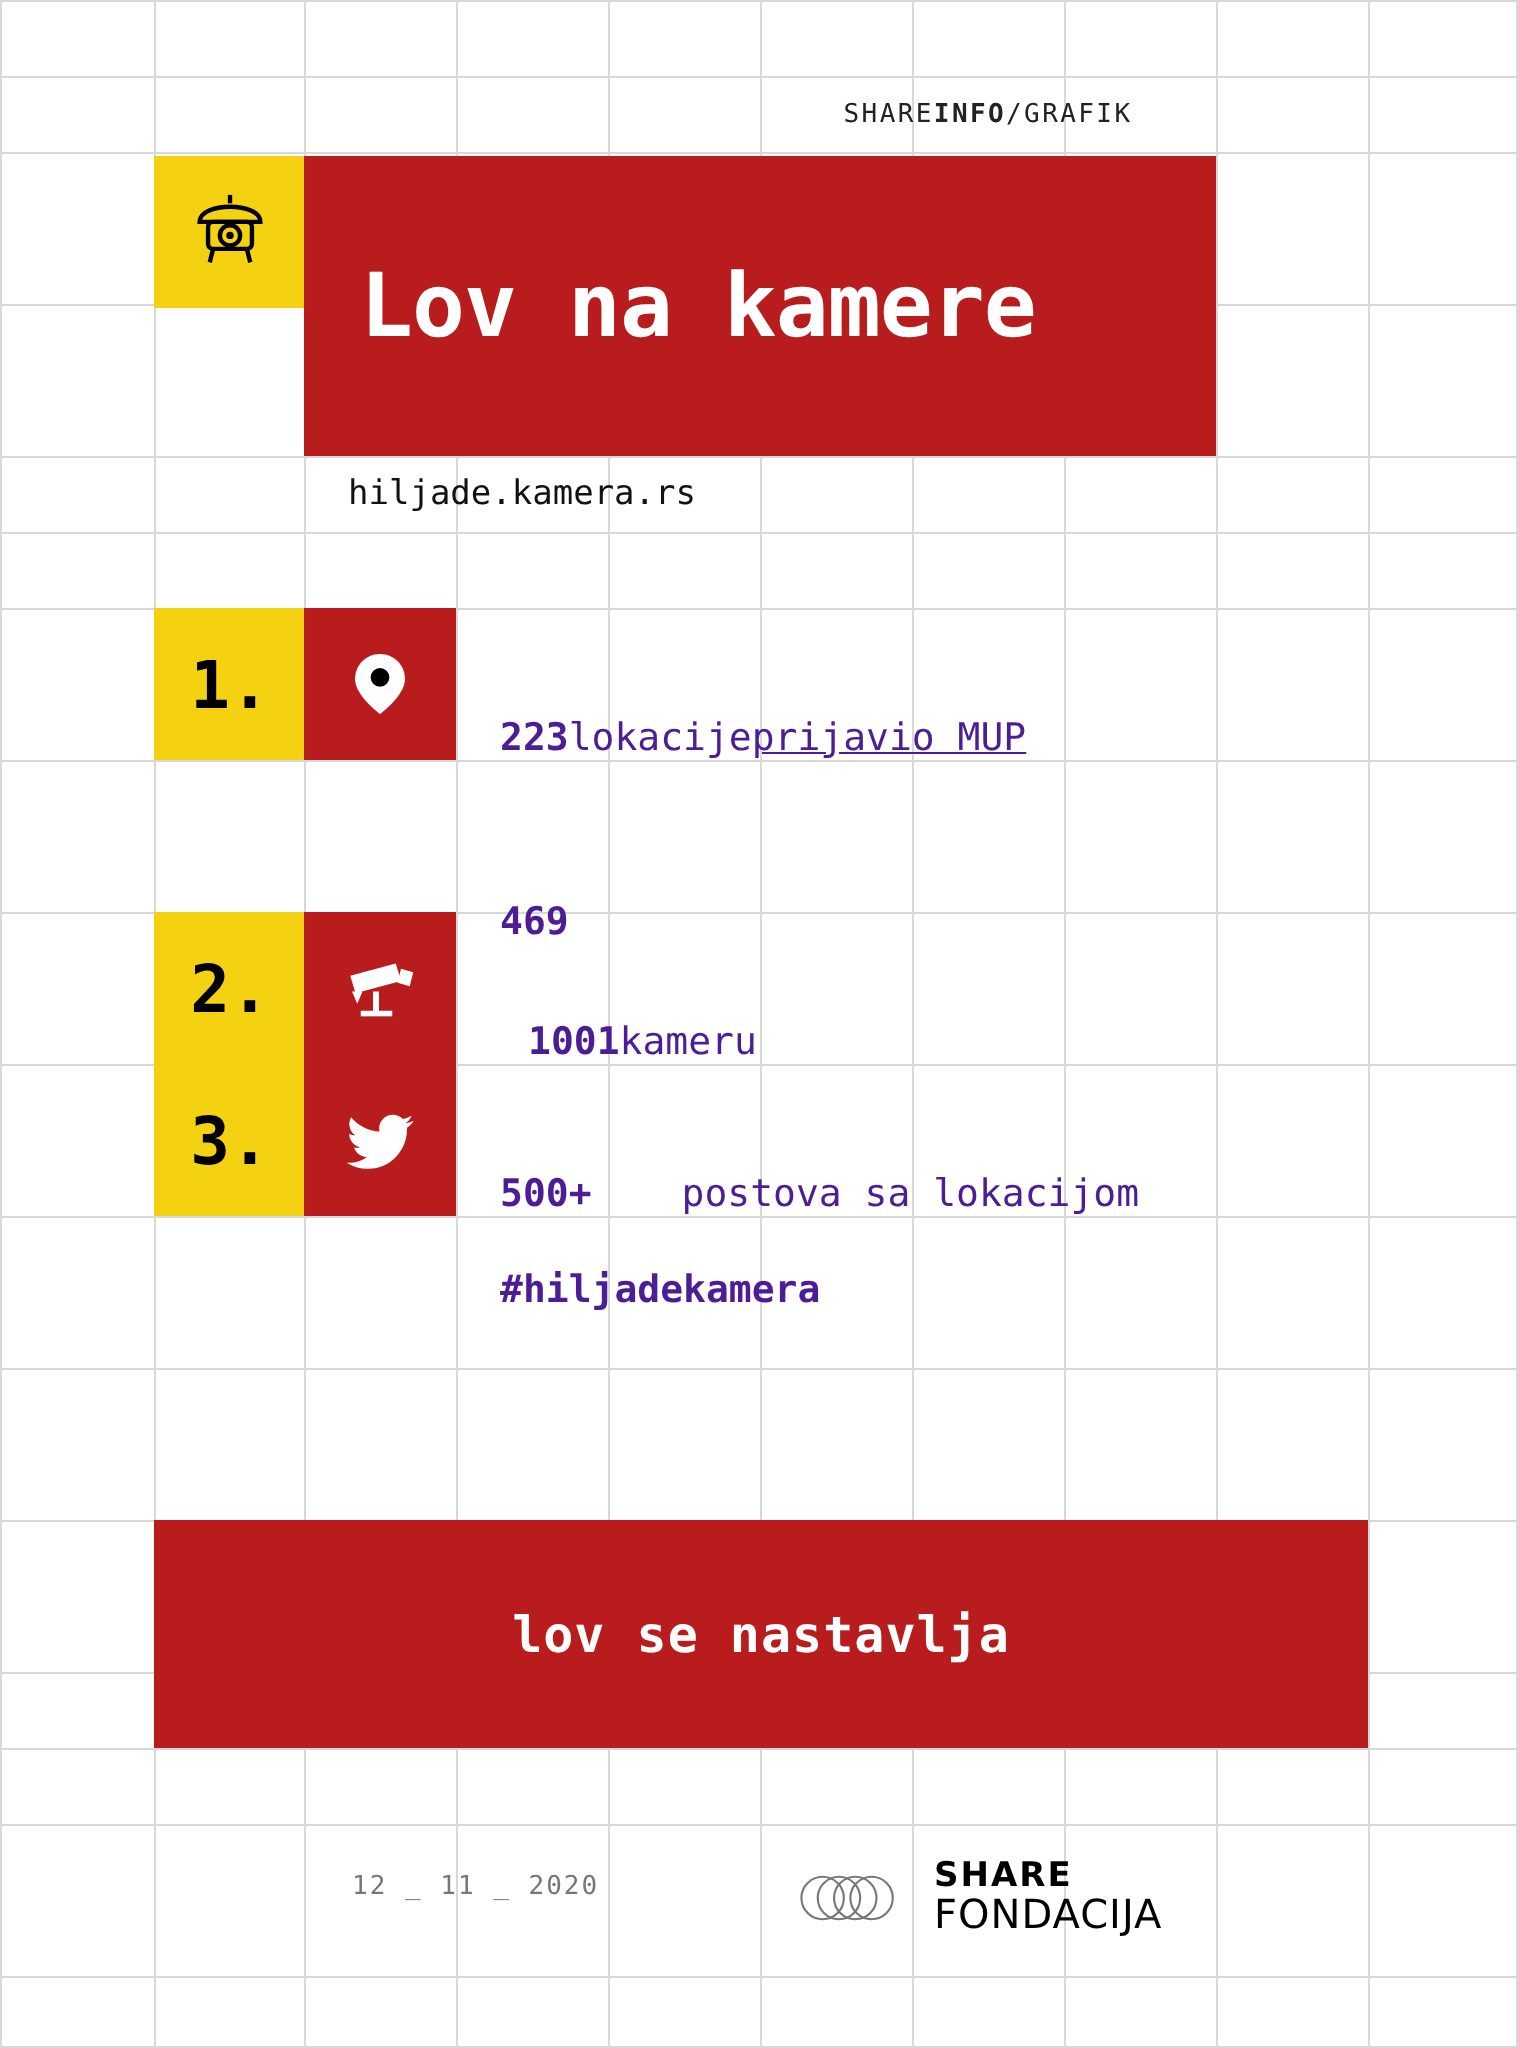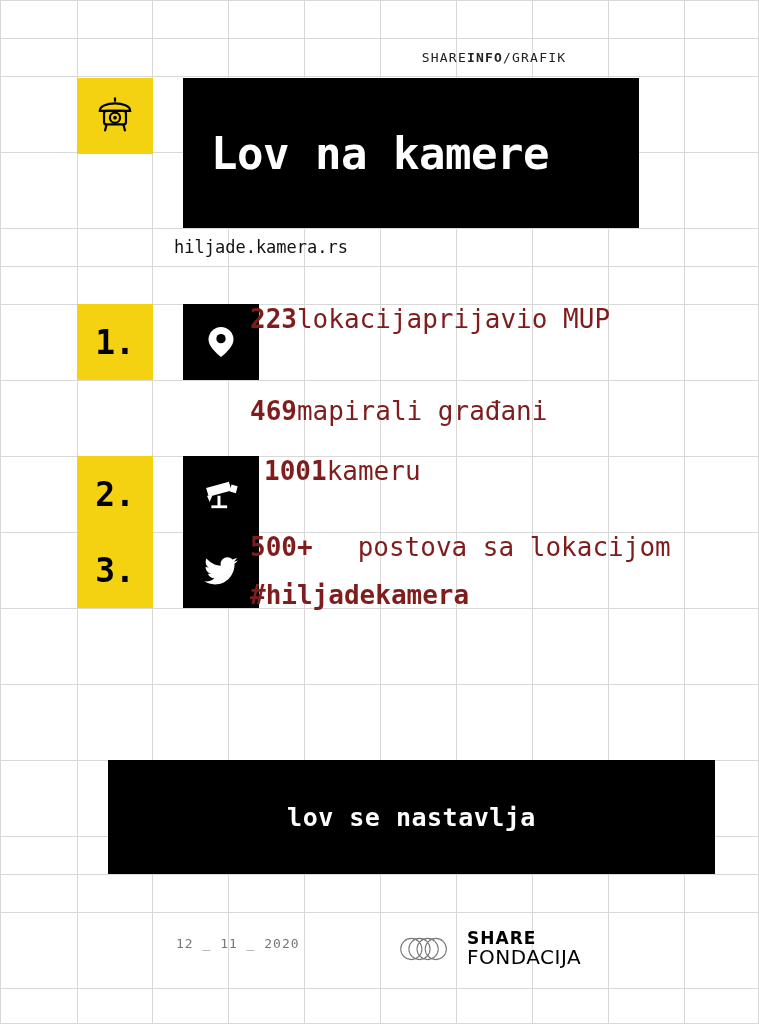--- a/index.html
+++ b/index.html
@@ -25,21 +25,21 @@
   #grid .vline, #grid .hline {
     position: absolute;
     background: #d8d8d8;
   }
   #grid .vline { width: 1px; top: 0; height: 1024px; }
   #grid .hline { height: 1px; left: 0; width: 759px; }
 
   
   .blk { position: absolute; box-sizing: border-box; }
 
-  .black { background: #000000; color: #ffffff; margin-left: 31px; }
+  .black { background: #b91c1c; color: #ffffff; }
   .yellow { background: #f5d211; color: #000000; }
 
   
   #share-info {
     left: 380px; top: 38px; width: 228px; height: 38px;
     display: flex; align-items: center; justify-content: center;
     font-size: 13px; letter-spacing: 1.2px; color: #222;
     font-family: "DejaVu Sans Mono", monospace;
   }
   #share-info b { font-weight: bold; }
@@ -75,27 +75,27 @@
     width: 76px; height: 76px;
     display: flex; align-items: center; justify-content: center;
     font-size: 33px; font-weight: bold;
   }
   .row-icon {
     width: 76px; height: 76px;
     display: flex; align-items: center; justify-content: center;
   }
   .row-text {
     height: 76px;
-    display: flex; align-items: flex-start;
-    font-size: 26px; color: #7f1d1d;
+    display: flex; align-items: flex-end;
+    font-size: 19px; color: #4c1d95;
     padding-left: 22px;
     white-space: nowrap;
   }
   .row-text .num { font-weight: bold; }
-  .row-text .und { }
+  .row-text .und { text-decoration: underline; }
 
   
   #banner {
     left: 77px; top: 760px; width: 607px; height: 114px;
     display: flex; align-items: center; justify-content: center;
     font-size: 25px; font-weight: bold; letter-spacing: 0.5px;
   }
 
   
   #date {
@@ -176,27 +176,26 @@
 
 <div class="blk yellow row-num" style="left:77px; top:304px;">1.</div>
 <div class="blk black row-icon" style="left:152px; top:304px;">
   <svg width="40" height="40" viewBox="0 0 48 48" aria-hidden="true">
     <path d="M24 6 C15.7 6 9 12.7 9 21 C9 31 24 42 24 42 C24 42 39 31 39 21 C39 12.7 32.3 6 24 6 Z" fill="#fff"></path>
     <circle cx="24" cy="20" r="5.6" fill="#000"></circle>
   </svg>
 </div>
 <div class="blk row-text" style="left:228px; top:304px; width:456px;">
   <span class="num">223</span>
-    <span> lokacija </span>
+    <span> lokacije </span>
     <span class="und">prijavio MUP</span>
 </div>
 
 <div class="blk row-text" style="left:228px; top:380px; width:456px;margin-top:16px;">
   <span class="num">469</span>
-    <span class="und">mapirali građani</span>
 </div>
 
 <div class="blk yellow row-num" style="left:77px; top:456px;">2.</div>
 <div class="blk black row-icon" style="left:152px; top:456px;">
   <svg width="42" height="42" viewBox="0 0 48 48" aria-hidden="true">
     <g fill="#fff">
       <path d="M7 17 L33 10 L36 20 L10 27 Z"></path>
       <path d="M36 13 L43 15 L41 23 L34 21 Z"></path>
       <rect x="20" y="26" width="3.4" height="14"></rect>
       <rect x="13" y="37" width="18" height="3.2"></rect>

